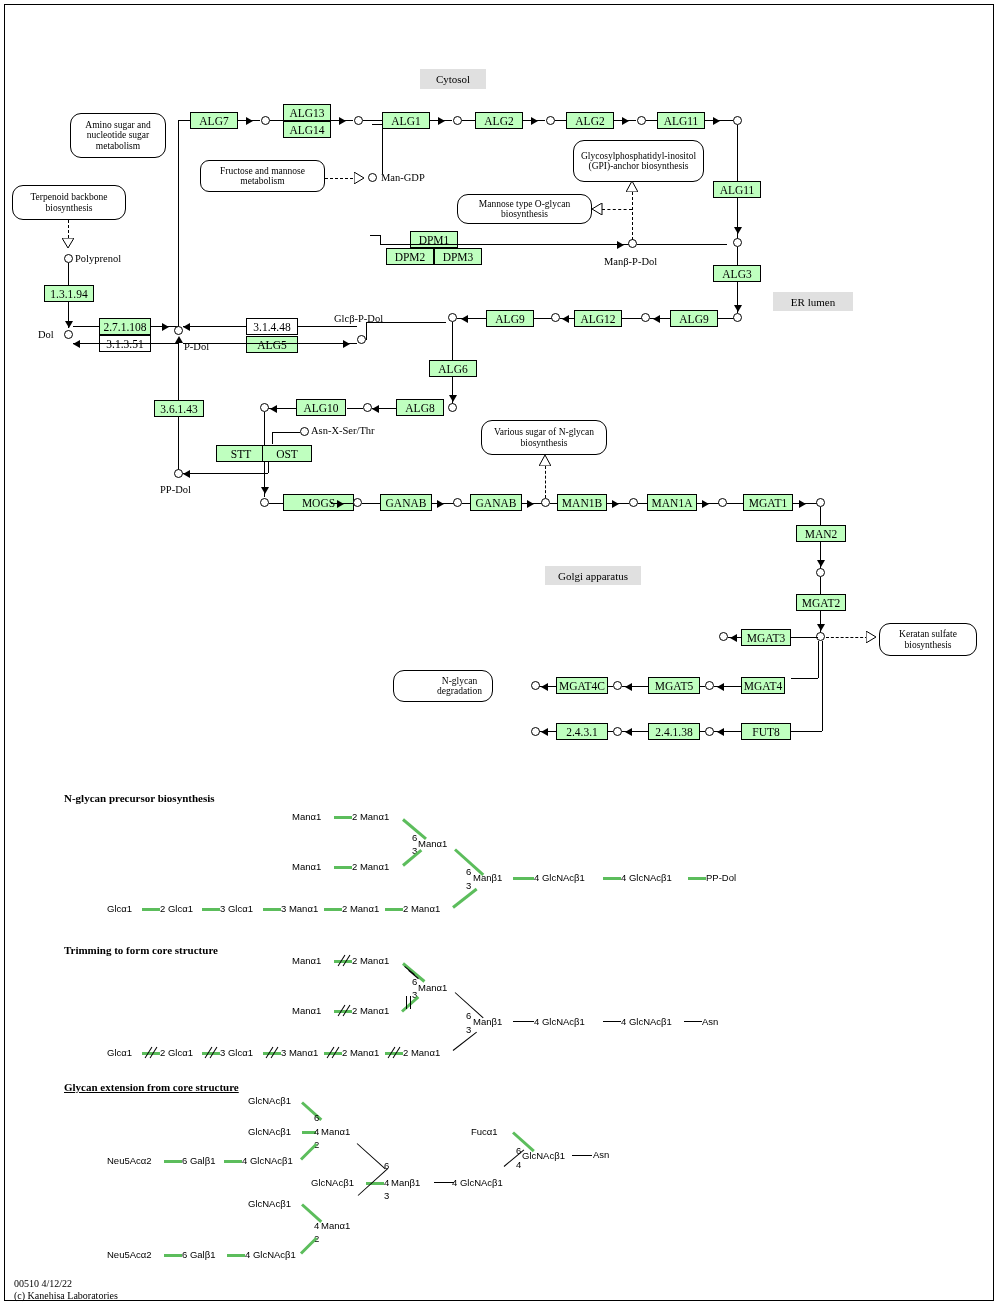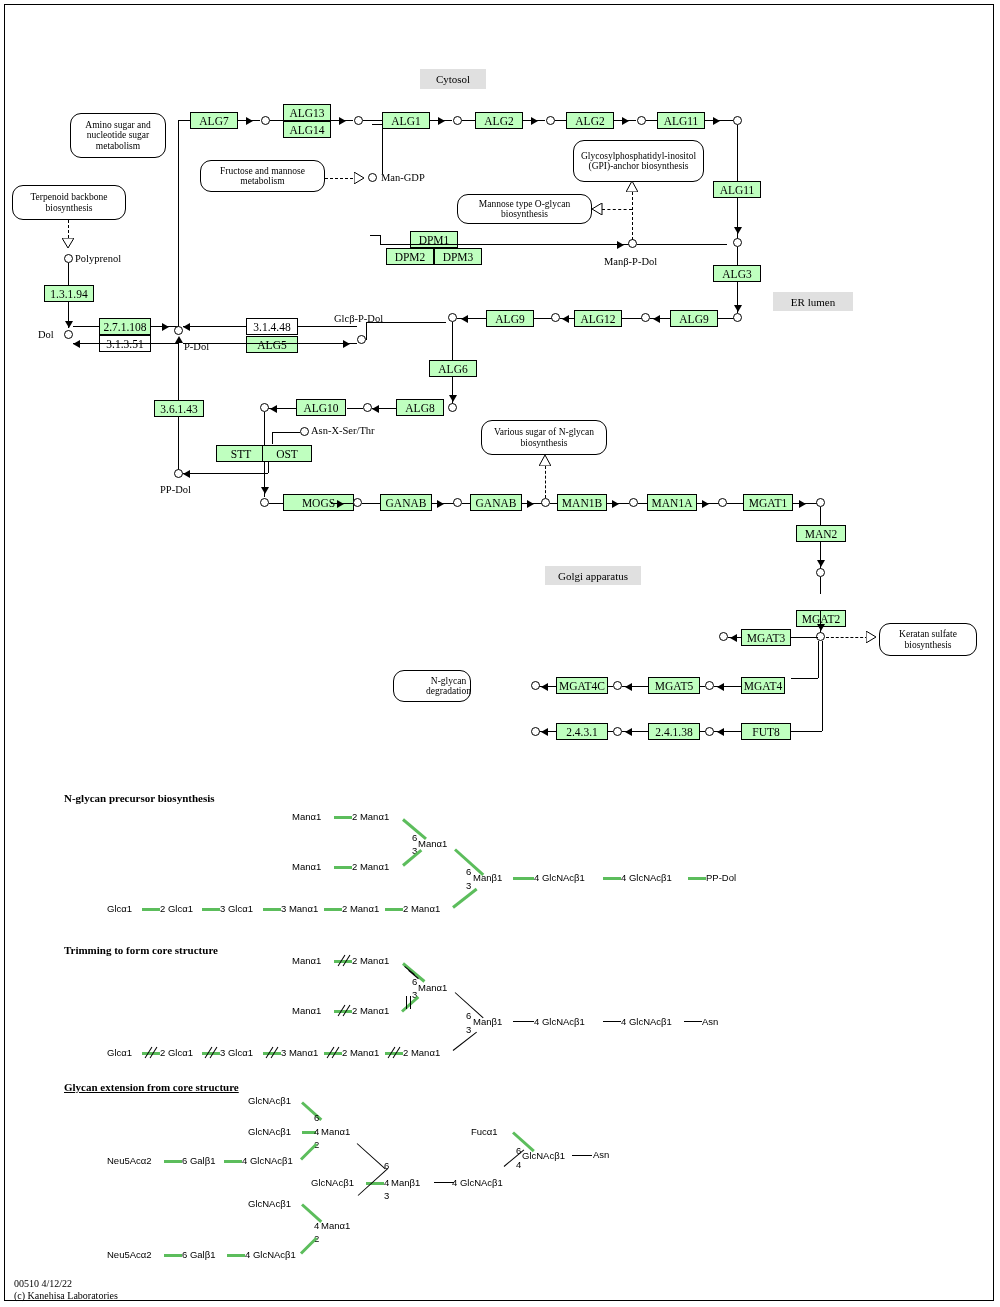--- a/index.html
+++ b/index.html
@@ -71,25 +71,25 @@
 <div id="page">
   <div id="frame"></div>
 
 
   <div class="compartment" style="left:420px;top:69px;width:66px;height:20px;">Cytosol</div>
   <div class="compartment" style="left:773px;top:292px;width:80px;height:19px;">ER lumen</div>
   <div class="compartment" style="left:545px;top:566px;width:96px;height:19px;">Golgi apparatus</div>
 
   <div class="maplink" style="left:70px;top:113px;width:96px;height:45px;">Amino sugar and nucleotide sugar metabolism</div>
   <div class="maplink" style="left:12px;top:185px;width:114px;height:35px;">Terpenoid backbone biosynthesis</div>
-  <div class="maplink" style="left:200px;top:160px;width:125px;height:32px;">Fructose and mannose metabolism</div>
+  <div class="maplink" style="left:200px;top:160px;width:125px;height:32px;border-radius:9px;">Fructose and mannose metabolism</div>
   <div class="maplink" style="left:573px;top:140px;width:131px;height:42px;">Glycosylphosphatidyl-inositol (GPI)-anchor biosynthesis</div>
   <div class="maplink" style="left:457px;top:194px;width:135px;height:30px;">Mannose type O-glycan biosynthesis</div>
   <div class="maplink" style="left:481px;top:420px;width:126px;height:35px;">Various sugar of N-glycan biosynthesis</div>
-  <div class="maplink" style="left:393px;top:670px;width:78px;height:32px;padding-left:36px;">N-glycan degradation</div>
+  <div class="maplink" style="left:393px;top:670px;width:100px;height:32px;padding-left:36px;">N-glycan degradation</div>
   <div class="maplink" style="left:879px;top:623px;width:98px;height:33px;">Keratan sulfate biosynthesis</div>
 
   <div class="ln lnv" style="left:178px;top:120px;width:1px;height:210px;"></div>
   <div class="ln lnh" style="left:178px;top:120px;width:14px;height:1px;"></div>
 
   <div class="gene" style="left:190px;top:112px;width:48px;height:17px;">ALG7</div>
   <div class="ln lnh" style="left:238px;top:120px;width:22px;height:1px;"></div>
   <div class="ar ar-r" style="left:246px;top:116.5px;"></div>
   <div class="cpd" style="left:261px;top:116px;"></div>
   <div class="ln lnh" style="left:270px;top:120px;width:13px;height:1px;"></div>
@@ -318,21 +318,21 @@
   <div class="ln lnh" style="left:793px;top:503px;width:28px;height:1px;"></div>
   <div class="ar ar-r" style="left:799px;top:499.5px;"></div>
   <div class="cpd" style="left:816px;top:498px;"></div>
 
   <div class="ln lnv" style="left:820px;top:507px;width:1px;height:18px;"></div>
   <div class="gene" style="left:796px;top:525px;width:50px;height:17px;">MAN2</div>
   <div class="ln lnv" style="left:820px;top:542px;width:1px;height:28px;"></div>
   <div class="ar ar-d" style="left:817px;top:560px;"></div>
   <div class="cpd" style="left:816px;top:568px;"></div>
   <div class="ln lnv" style="left:820px;top:577px;width:1px;height:17px;"></div>
-  <div class="gene" style="left:796px;top:594px;width:50px;height:17px;margin-top:16px;">MGAT2</div>
+  <div class="gene" style="left:796px;top:594px;width:50px;height:17px;">MGAT2</div>
   <div class="ln lnv" style="left:820px;top:611px;width:1px;height:23px;"></div>
   <div class="ar ar-d" style="left:817px;top:624px;"></div>
   <div class="cpd" style="left:816px;top:632px;"></div>
 
   <div class="dash-h" style="left:826px;top:637px;width:42px;"></div>
   <div class="tri" style="left:866px;top:631px;">
     <svg width="11" height="12">
         <polygon points="0,0 10,6 0,12" fill="#fff" stroke="#000" stroke-width="1"></polygon>
       </svg>
   </div>

